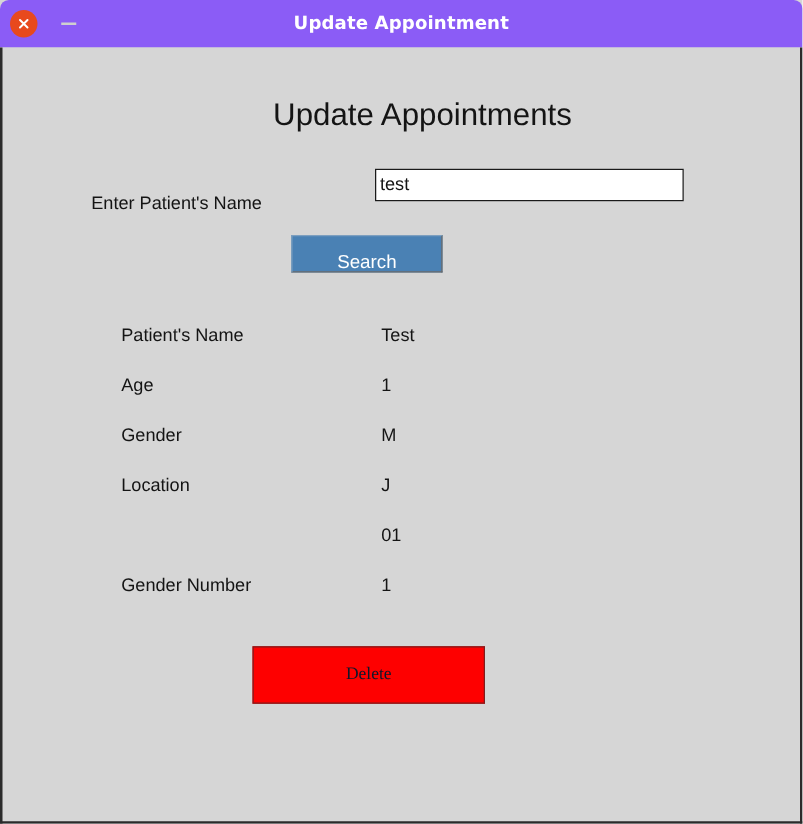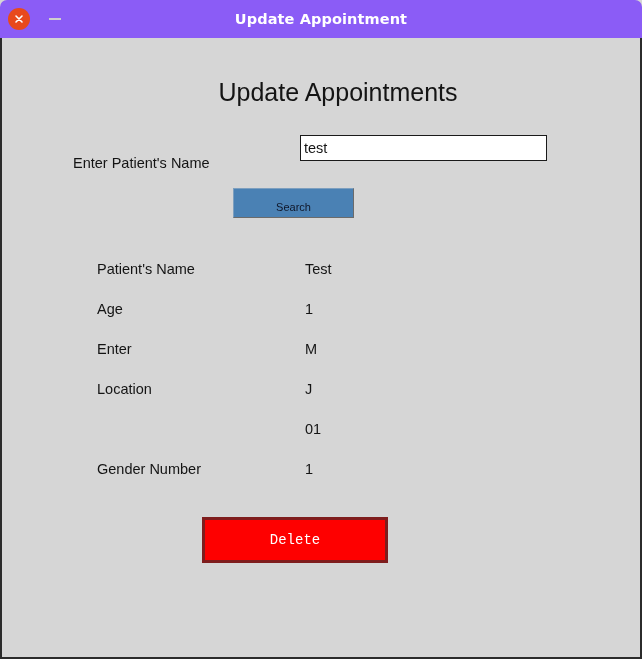--- a/index.html
+++ b/index.html
@@ -134,22 +134,22 @@
     position: absolute;
     left: 231px;
     top: 150px;
     width: 121px;
     height: 30px;
     box-sizing: border-box;
     background: #4a81b4;
     border: 1px solid #6b6b6b;
     border-top-color: #7d9fbf;
     border-left-color: #7d9fbf;
-    color: #0f172a;
-    font-size: 11px;
+    color: #ffffff;
+    font-size: 15px;
     font-family: "Liberation Sans", sans-serif;
     cursor: default;
     padding: 12px;
   }
 
   .records {
     position: absolute;
     left: 0;
     top: 218px;
     width: 592px;
@@ -177,24 +177,24 @@
   }
 
   .delete-button {
     position: absolute;
     left: 200px;
     top: 479px;
     width: 186px;
     height: 46px;
     box-sizing: border-box;
     background: #fe0000;
-    border: 3px solid #7f1d1d;
-    color: #ffffff;
+    border: 1px solid #7f1d1d;
+    color: #0f172a;
     font-size: 14px;
-    font-family: Liberation Mono, monospace;
+    font-family: Liberation Serif, serif;
     cursor: default;
     padding: 0;
   }
 </style>
 </head>
 <body>
 
 <div class="window">
 
   <div class="titlebar">
@@ -225,21 +225,21 @@
         <div class="record-label">Patient's Name</div>
         <div class="record-value">Test</div>
       </div>
 
       <div class="record-row">
         <div class="record-label">Age</div>
         <div class="record-value">1</div>
       </div>
 
       <div class="record-row">
-        <div class="record-label">Enter</div>
+        <div class="record-label">Gender</div>
         <div class="record-value">M</div>
       </div>
 
       <div class="record-row">
         <div class="record-label">Location</div>
         <div class="record-value">J</div>
       </div>
 
       <div class="record-row">
         <div class="record-value">01</div>

